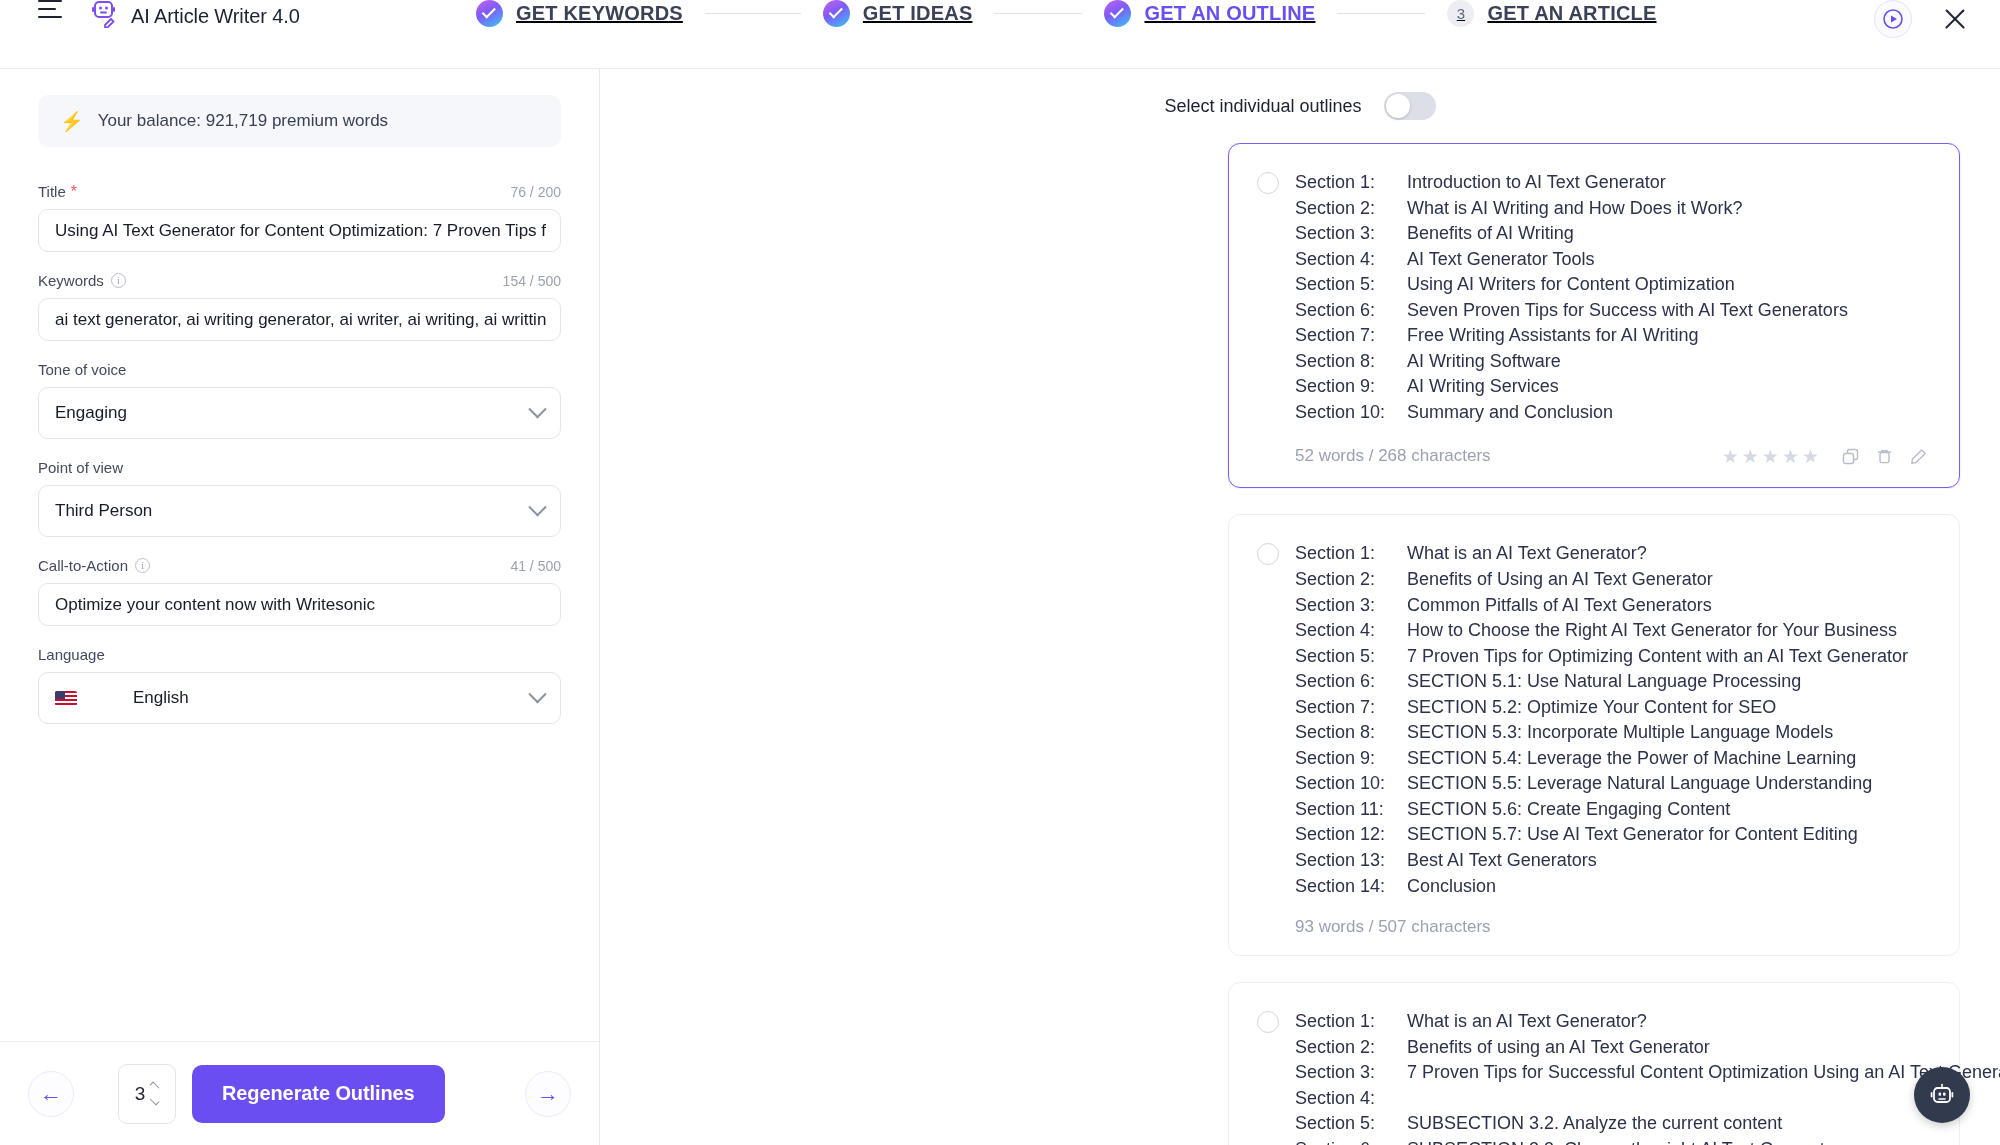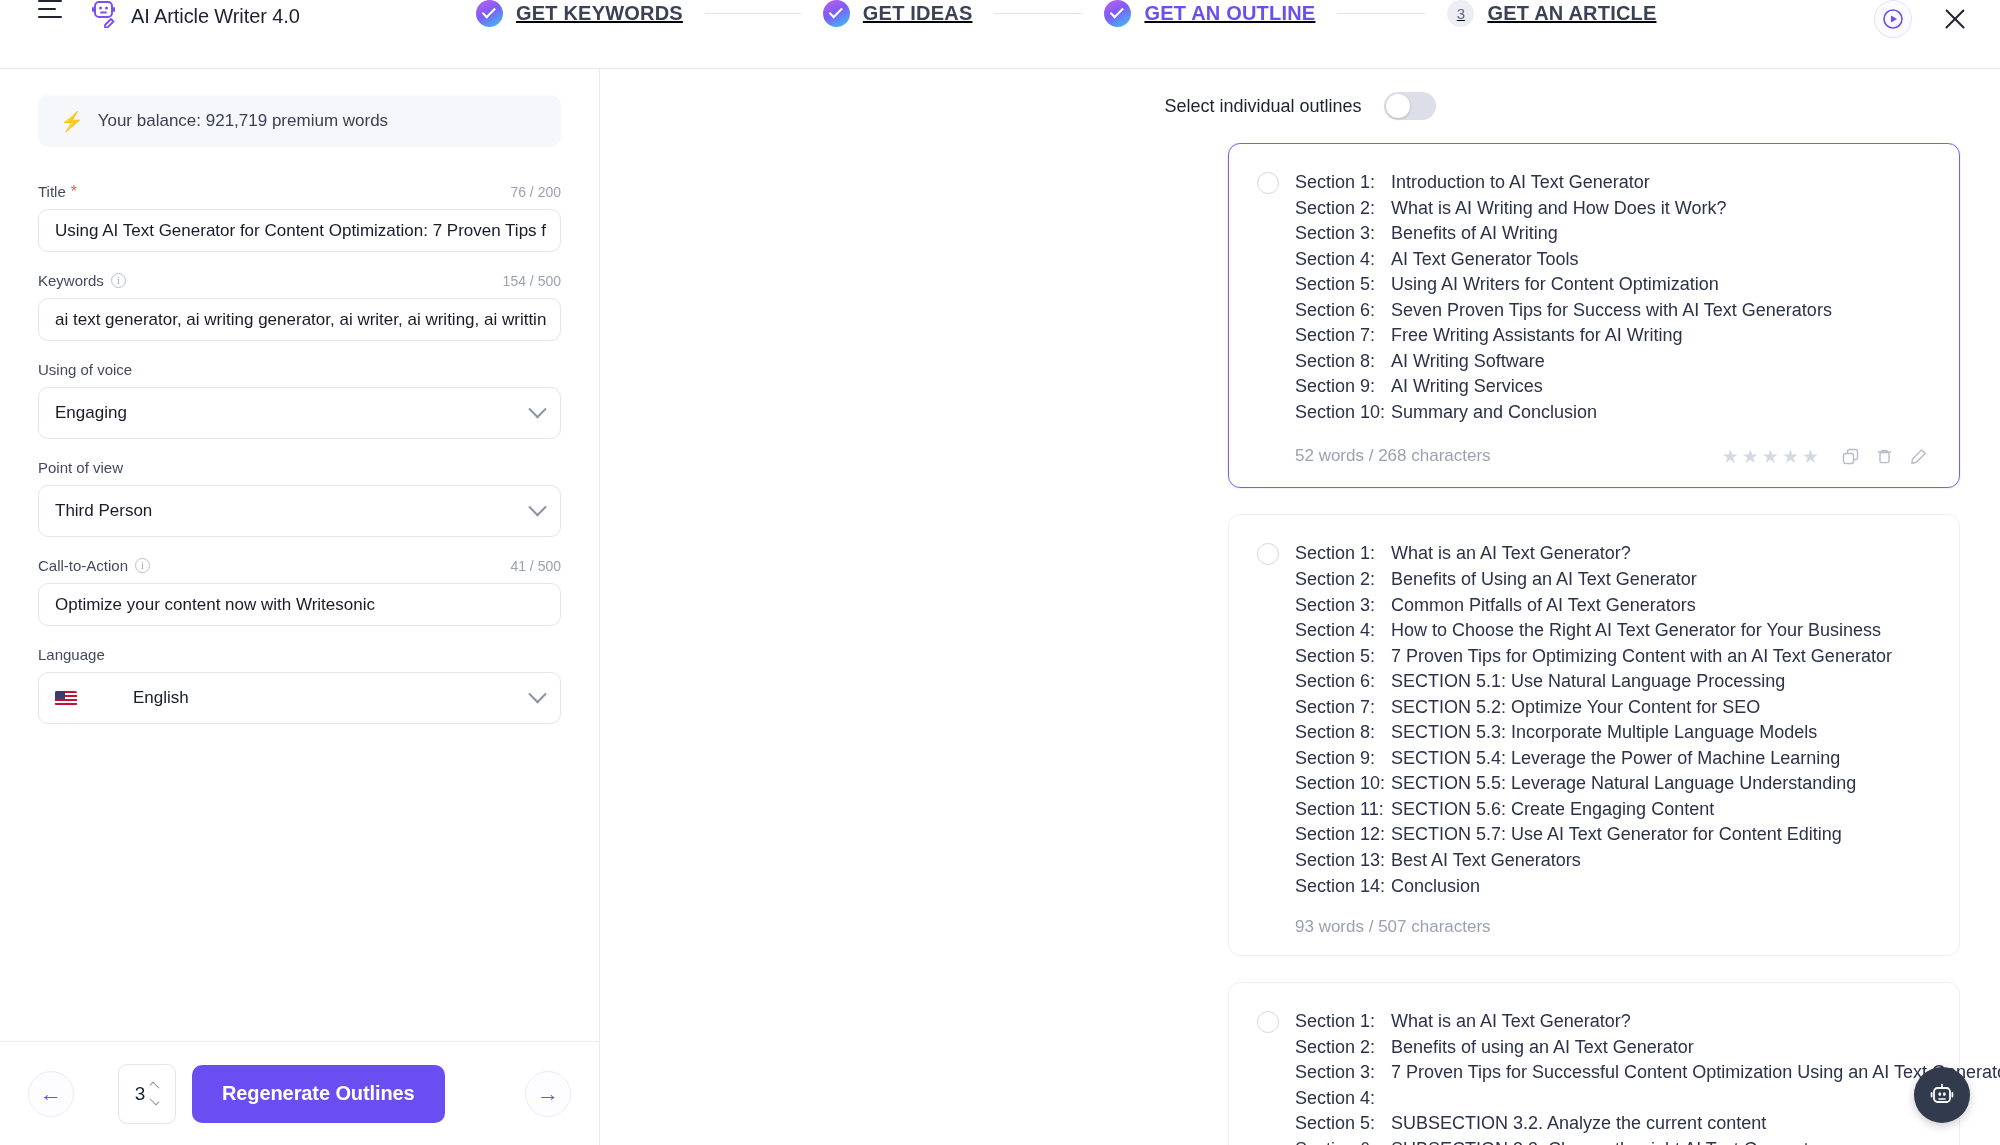--- a/index.html
+++ b/index.html
@@ -156,21 +156,21 @@
     position:relative;
   }
   .card.selected { border:1.6px solid #7d5cf5; box-shadow: 0 0 0 1px rgba(125,92,245,.08); }
 
   .radio {
     position:absolute; left: 28px; top: 28px;
     width: 22px; height:22px; border-radius:50%;
     border: 1.6px solid #d4d8e2; background:#fff; cursor:pointer;
   }
   .sections { margin-left: 38px; }
-  .sec-row { display:flex; font-size:18px; color:#2b3249; line-height: 1.42; white-space:nowrap; }
+  .sec-row { display:flex; font-size:18px; color:#2b3249; line-height: 1.42; white-space:nowrap;gap:16px; }
   .sec-num { min-width: 96px; }
   .card-foot { display:flex; align-items:center; margin-top: 18px; margin-left: 38px; }
   .stats { font-size:17px; color:#9aa1b1; }
   .actions { margin-left:auto; display:flex; align-items:center; gap:8px; }
   .stars { display:flex; gap:3px; margin-right: 10px; }
   .star { color:#d5d9e2; font-size:19px; line-height:1; cursor:pointer; }
   .ico-btn { width:26px; height:26px; display:flex; align-items:center; justify-content:center; cursor:pointer; color:#b6bcc8; }
 
   .fab {
     position:absolute; right: 30px; bottom: 22px;
@@ -267,21 +267,21 @@
           <div class="field-head">
             <span class="field-label">Keywords</span>
             <span class="info-i">i</span>
             <span class="counter">154 / 500</span>
           </div>
           <div class="input-box">ai text generator, ai writing generator, ai writer, ai writing, ai writtin</div>
         </div>
 
         <div class="field">
           <div class="field-head">
-            <span class="field-label">Using of voice</span>
+            <span class="field-label">Tone of voice</span>
           </div>
           <div class="select-box">
             <span>Engaging</span>
             <span class="chev"></span>
           </div>
         </div>
 
         <div class="field">
           <div class="field-head">
             <span class="field-label">Point of view</span>

